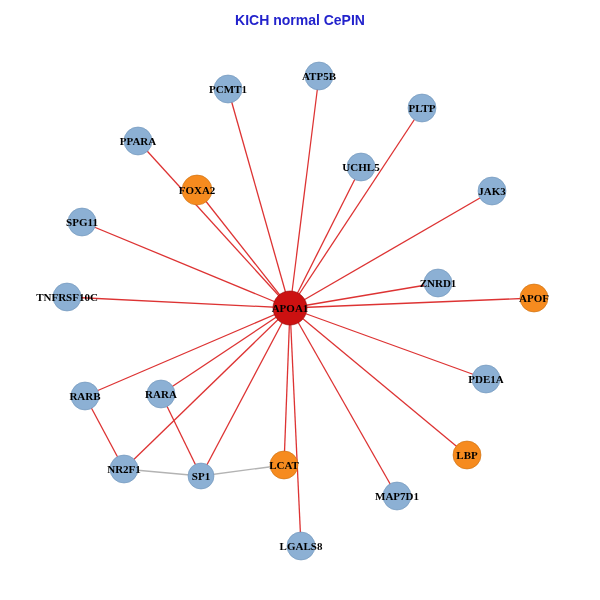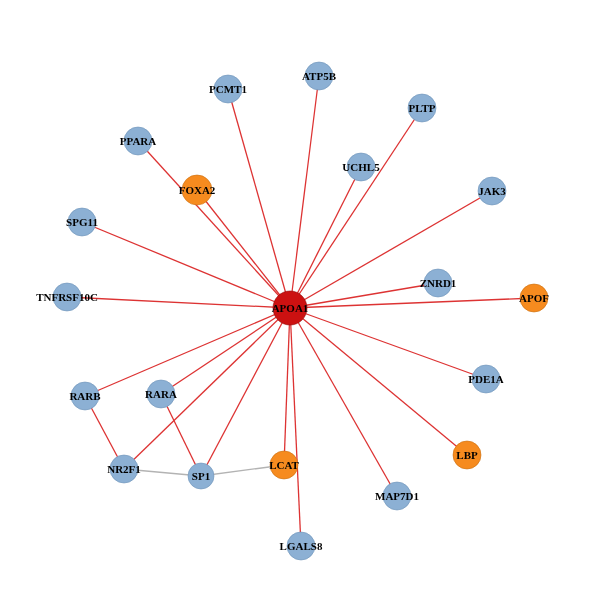--- a/index.html
+++ b/index.html
@@ -103,13 +103,14 @@
       <text x="486" y="380" class="node-label" fill="#000000">PDE1A</text>
       <text x="85" y="397" class="node-label" fill="#000000">RARB</text>
       <text x="161" y="395" class="node-label" fill="#000000">RARA</text>
       <text x="124" y="470" class="node-label" fill="#000000">NR2F1</text>
       <text x="201" y="477" class="node-label" fill="#000000">SP1</text>
       <text x="284" y="466" class="node-label" fill="#000000">LCAT</text>
       <text x="467" y="456" class="node-label" fill="#000000">LBP</text>
       <text x="397" y="497" class="node-label" fill="#000000">MAP7D1</text>
       <text x="301" y="547" class="node-label" fill="#000000">LGALS8</text>
     </svg>
+  <div id="plot-title">KICH normal CePIN</div>
 </div>
 
 </body></html>

